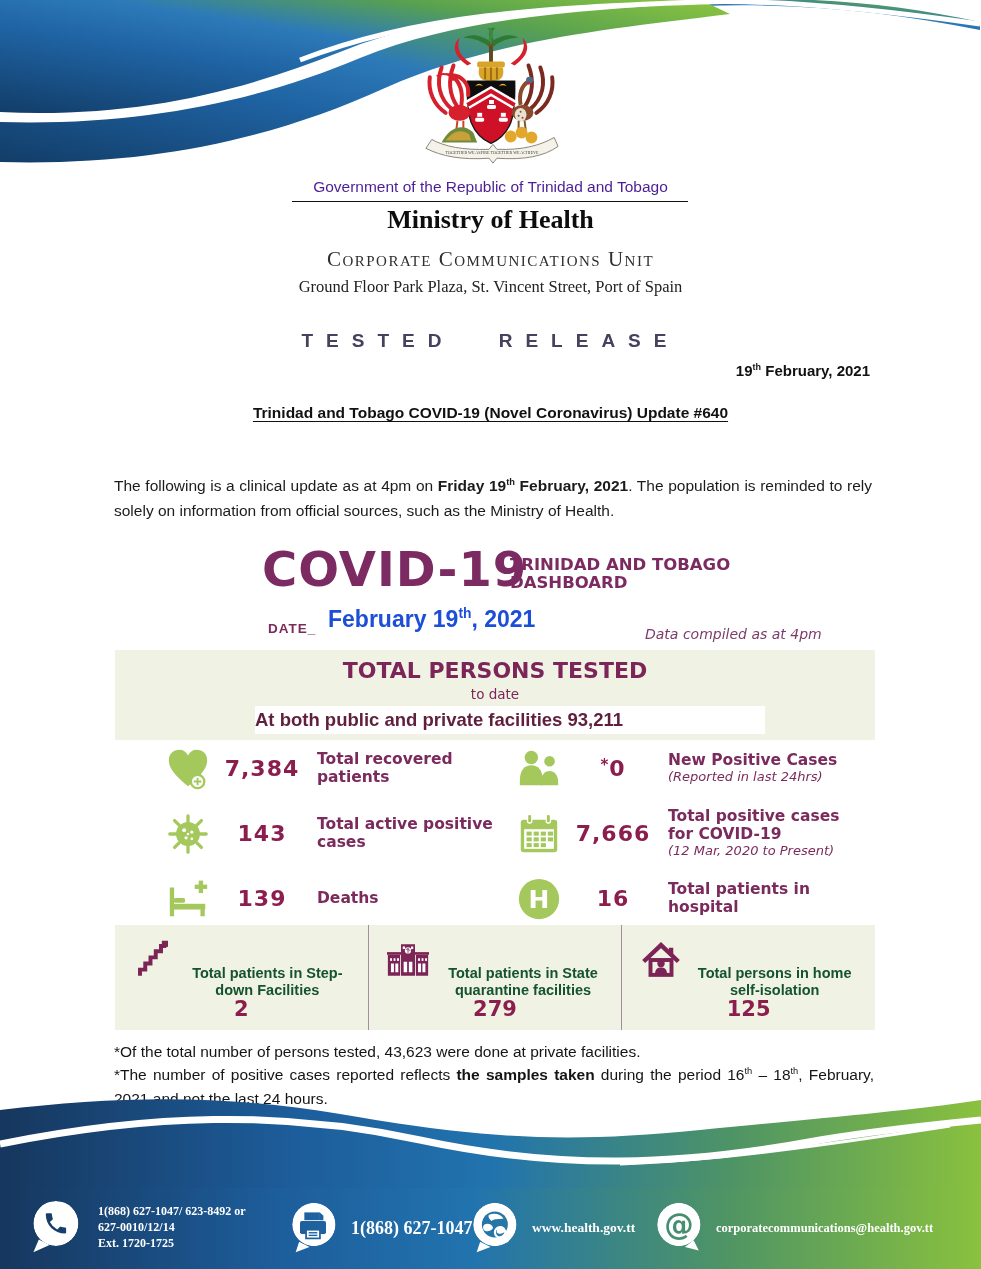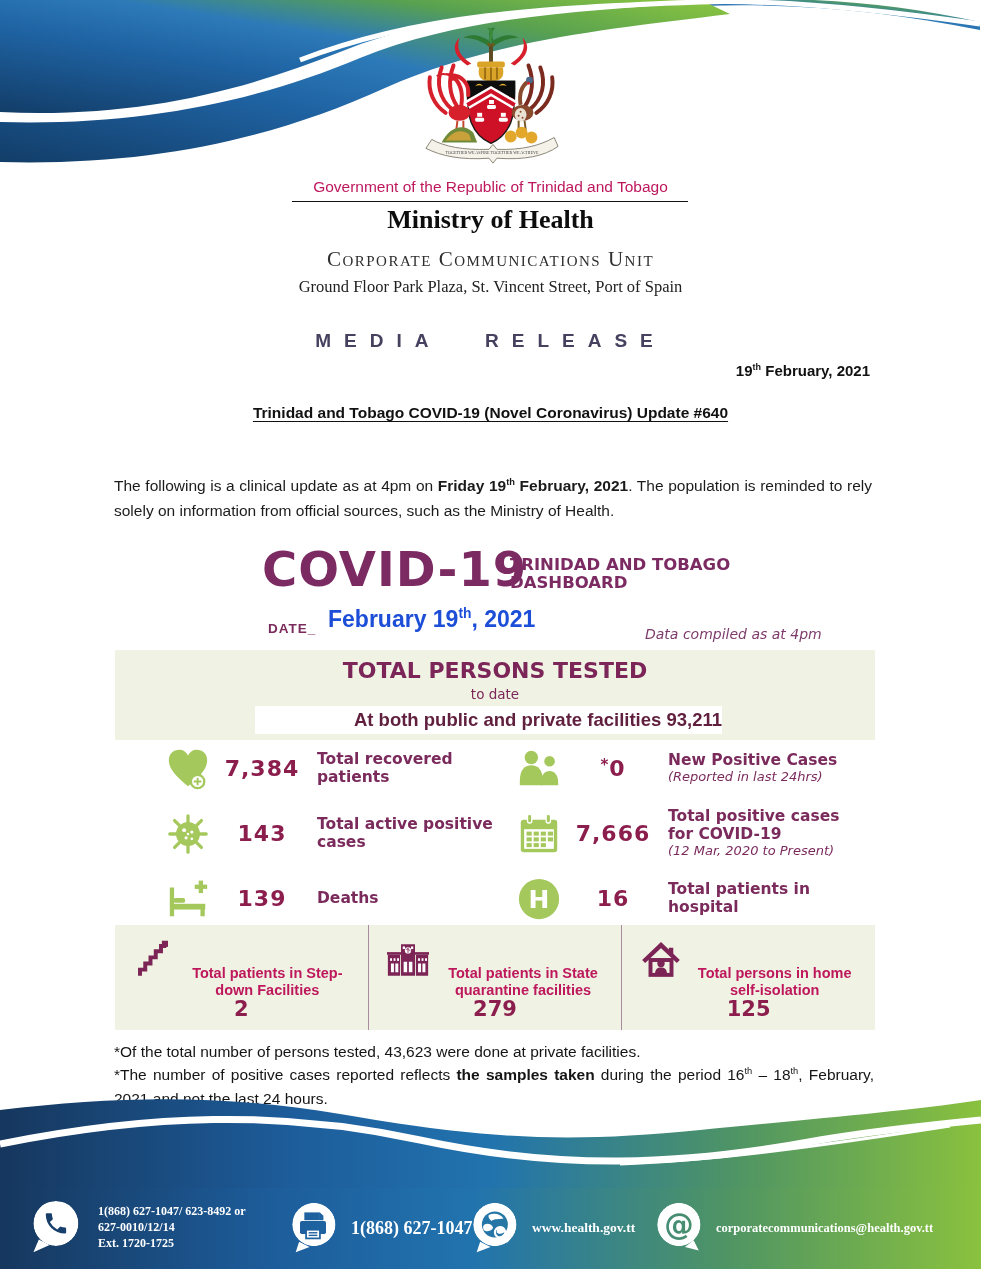--- a/index.html
+++ b/index.html
@@ -5,21 +5,21 @@
   * { margin:0; padding:0; box-sizing:border-box; }
   html,body { background:#ffffff; }
   #page {
     position:relative; width:981px; height:1269px; overflow:hidden;
     background:#ffffff; font-family:"Liberation Sans", sans-serif; color:#1b1b1b;
   }
   .abs { position:absolute; }
   sup { font-size:60%; vertical-align:super; line-height:0; }
 
   
-  .gov-line { top:178px; left:0; width:100%; text-align:center; font-size:15.5px; color:#be185d; }
+  .gov-line { top:178px; left:0; width:100%; text-align:center; font-size:15.5px; color:#4c1d95; }
   .gov-rule { top:201px; left:292px; width:396px; border-top:1.6px solid #111; }
   .ministry { top:205px; left:0; width:100%; text-align:center;
     font-family:"Liberation Serif", serif; font-weight:bold; font-size:26px; color:#0d0d0d; }
   .ccu { top:247px; left:0; width:100%; text-align:center;
     font-family:"Liberation Serif", serif; font-variant:small-caps; font-size:21px;
     letter-spacing:1.5px; color:#2e2e2e; }
   .address { top:277px; left:0; width:100%; text-align:center;
     font-family:"Liberation Serif", serif; font-size:16.5px; color:#222; }
 
   .media-release { top:330px; left:0; width:100%; text-align:center;
@@ -41,41 +41,41 @@
   .date-main { top:606px; left:328px; font-weight:bold; font-size:23px; color:#1d4ed8; }
   .compiled { top:626px; left:645px; font-style:italic; font-size:14px; color:#7d3b6b;
     font-family:"DejaVu Sans", sans-serif; }
 
   .band { left:115px; width:760px; background:#f0f2e3; }
   .band1 { top:650px; height:90px; }
   .tested-title { top:8px; left:0; width:100%; text-align:center;
     font-family:"DejaVu Sans", sans-serif; font-weight:bold; font-size:22px; color:#7c2558; }
   .tested-sub { top:36px; left:0; width:100%; text-align:center; font-size:13.5px;
     font-family:"DejaVu Sans", sans-serif; color:#7c2558; }
-  .tested-box { top:56px; left:140px; width:467px; height:28px; background:#ffffff;
-    text-align:right; line-height:28px; font-weight:bold; font-size:18.5px; color:#5f1f3d; }
+  .tested-box { top:56px; left:140px; width:510px; height:28px; background:#ffffff;
+    text-align:left; line-height:28px; font-weight:bold; font-size:18.5px; color:#5f1f3d; }
 
   .stats { top:740px; left:115px; width:760px; height:185px; background:#ffffff;
     display:flex; padding:2px 10px 0 48px; }
   .scol { flex:1; display:flex; flex-direction:column;gap:12px; }
   .stat { display:flex; align-items:center; height:61px; }
   .stat .sicon { width:50px; height:48px; flex:0 0 50px; display:flex;
     align-items:center; justify-content:center; }
   .stat .sval { width:98px; flex:0 0 98px; text-align:center; font-weight:bold;
     font-size:22px; letter-spacing:1px; color:#8c1e4e; font-family:"DejaVu Sans", sans-serif; }
   .stat .sval .pfx { font-size:15px; vertical-align:6px; }
   .stat .slab { flex:1; font-weight:bold; font-size:15.5px; line-height:1.15;
     color:#7b2a5c; font-family:"DejaVu Sans", sans-serif; padding-left:6px; }
   .stat .slab .subl { font-weight:normal; font-style:italic; font-size:13px; color:#7b2a5c; }
 
   .band2 { top:925px; height:105px; display:flex; }
   .bcol { flex:1; position:relative; padding-top:10px; }
   .bcol + .bcol { border-left:1.5px solid #a98ba0; }
   .btop { display:flex; align-items:center; justify-content:center; gap:10px; height:54px; }
-  .blab { font-weight:bold; font-size:14.5px; line-height:1.2; color:#be185d; text-align:center;
+  .blab { font-weight:bold; font-size:14.5px; line-height:1.2; color:#14532d; text-align:center;
     max-width:165px;margin-top:40px; }
   .bval { text-align:center; font-weight:bold; font-size:21px; color:#8c1e4e;
     font-family:"DejaVu Sans", sans-serif; margin-top:8px; }
 
   
   .notes { top:1040px; left:114px; width:760px; font-size:15.5px; line-height:1.5;
     text-align:justify; color:#151515; }
 
   
   .wave-bottom { top:1092px; left:0; }
@@ -179,21 +179,21 @@
     <path d="M14,124 C30,132 50,136 78,134 L82,139 L86,134 C114,136 134,132 148,122 L144,113 C130,121 112,126 86,125 L82,120 L78,125 C52,126 32,122 20,115 Z" fill="#f5f2ea" stroke="#8a8578" stroke-width="1"></path>
     <text x="81" y="130" text-anchor="middle" font-size="4.2" fill="#444" font-family="Liberation Serif, serif">TOGETHER WE ASPIRE   TOGETHER WE ACHIEVE</text>
   </svg>
 
   <div class="abs gov-line">Government of the Republic of Trinidad and Tobago</div>
   <div class="abs gov-rule"></div>
   <div class="abs ministry">Ministry of Health</div>
   <div class="abs ccu">Corporate Communications Unit</div>
   <div class="abs address">Ground Floor Park Plaza, St. Vincent Street, Port of Spain</div>
 
-  <div class="abs media-release">MEDIA RELEASE</div>
+  <div class="abs media-release">TESTED RELEASE</div>
   <div class="abs rel-date"><span>19</span><sup>th</sup><span> February, 2021</span></div>
   <div class="abs subject">Trinidad and Tobago COVID-19 (Novel Coronavirus) Update #640</div>
 
   <div class="abs intro"><span>The following is a clinical update as at 4pm on </span><b><span>Friday 19</span><sup>th</sup><span> February, 2021</span></b><span>. The population is reminded to rely solely on information from official sources, such as the Ministry of Health.</span></div>
 
   <div class="abs dash-title">COVID-19</div>
   <div class="abs dash-sub">
     <div>TRINIDAD AND TOBAGO</div>
     <div>DASHBOARD</div>
   </div>

